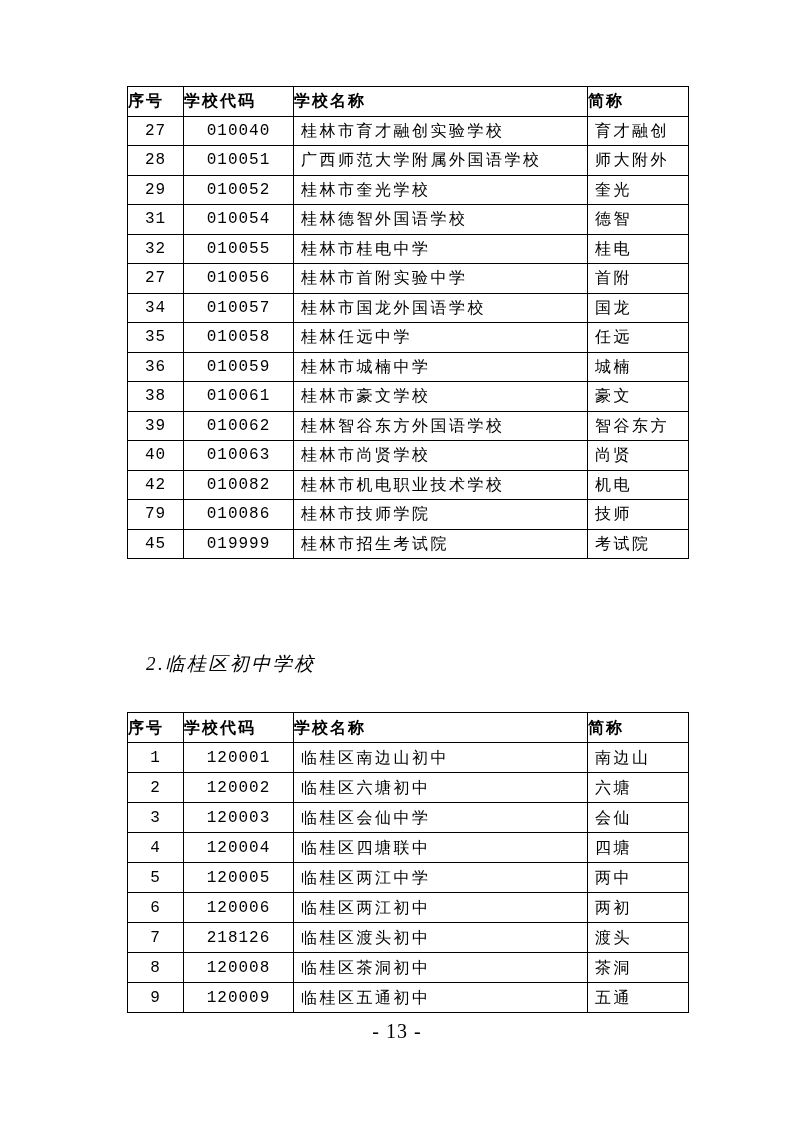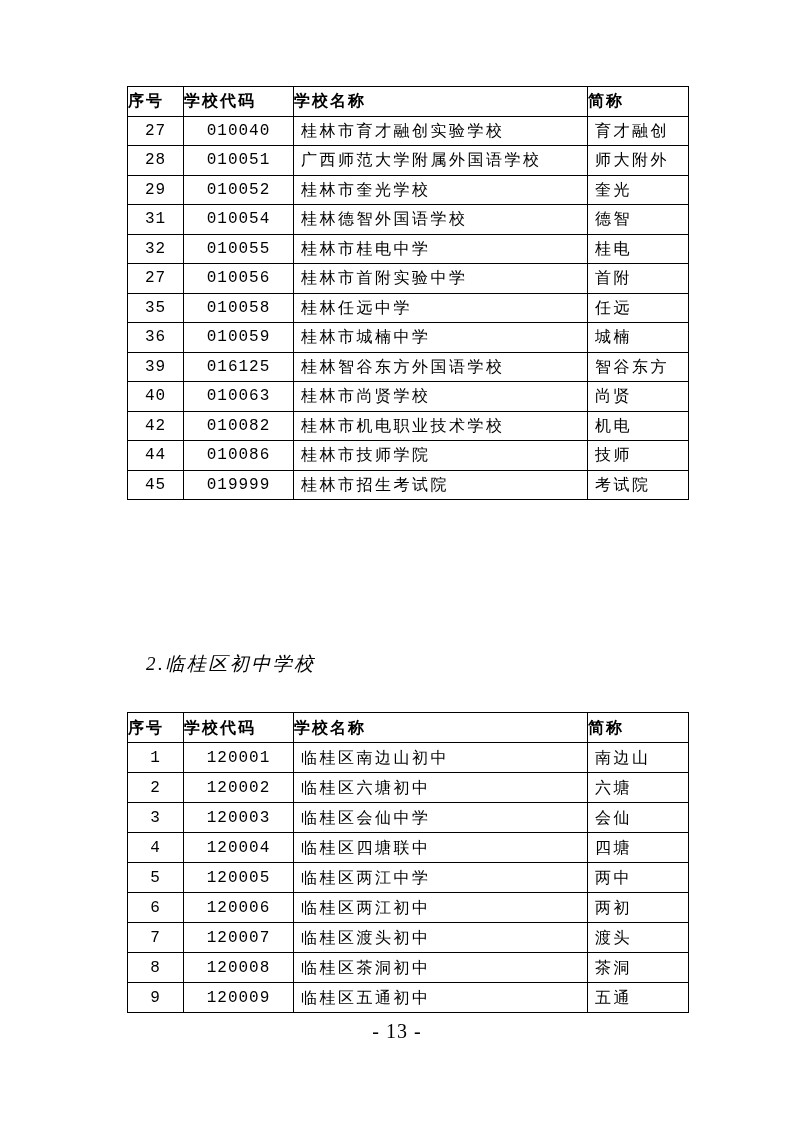--- a/index.html
+++ b/index.html
@@ -124,51 +124,63 @@
           <td class="c-name">桂林市桂电中学</td>
           <td class="c-abbr">桂电</td>
         </tr>
         <tr>
           <td class="c-seq">27</td>
           <td class="c-code">010056</td>
           <td class="c-name">桂林市首附实验中学</td>
           <td class="c-abbr">首附</td>
         </tr>
         <tr>
+          <td class="c-seq">34</td>
+          <td class="c-code">010057</td>
+          <td class="c-name">桂林市国龙外国语学校</td>
+          <td class="c-abbr">国龙</td>
+        </tr>
+        <tr>
           <td class="c-seq">35</td>
           <td class="c-code">010058</td>
           <td class="c-name">桂林任远中学</td>
           <td class="c-abbr">任远</td>
         </tr>
         <tr>
           <td class="c-seq">36</td>
           <td class="c-code">010059</td>
           <td class="c-name">桂林市城楠中学</td>
           <td class="c-abbr">城楠</td>
         </tr>
         <tr>
+          <td class="c-seq">38</td>
+          <td class="c-code">010061</td>
+          <td class="c-name">桂林市豪文学校</td>
+          <td class="c-abbr">豪文</td>
+        </tr>
+        <tr>
           <td class="c-seq">39</td>
-          <td class="c-code">016125</td>
+          <td class="c-code">010062</td>
           <td class="c-name">桂林智谷东方外国语学校</td>
           <td class="c-abbr">智谷东方</td>
         </tr>
         <tr>
           <td class="c-seq">40</td>
           <td class="c-code">010063</td>
           <td class="c-name">桂林市尚贤学校</td>
           <td class="c-abbr">尚贤</td>
         </tr>
         <tr>
           <td class="c-seq">42</td>
           <td class="c-code">010082</td>
           <td class="c-name">桂林市机电职业技术学校</td>
           <td class="c-abbr">机电</td>
         </tr>
         <tr>
-          <td class="c-seq">44</td>
+          <td class="c-seq">79</td>
           <td class="c-code">010086</td>
           <td class="c-name">桂林市技师学院</td>
           <td class="c-abbr">技师</td>
         </tr>
         <tr>
           <td class="c-seq">45</td>
           <td class="c-code">019999</td>
           <td class="c-name">桂林市招生考试院</td>
           <td class="c-abbr">考试院</td>
         </tr>
@@ -224,21 +236,21 @@
           <td class="c-abbr">两中</td>
         </tr>
         <tr>
           <td class="c-seq">6</td>
           <td class="c-code">120006</td>
           <td class="c-name">临桂区两江初中</td>
           <td class="c-abbr">两初</td>
         </tr>
         <tr>
           <td class="c-seq">7</td>
-          <td class="c-code">120007</td>
+          <td class="c-code">218126</td>
           <td class="c-name">临桂区渡头初中</td>
           <td class="c-abbr">渡头</td>
         </tr>
         <tr>
           <td class="c-seq">8</td>
           <td class="c-code">120008</td>
           <td class="c-name">临桂区茶洞初中</td>
           <td class="c-abbr">茶洞</td>
         </tr>
         <tr>

